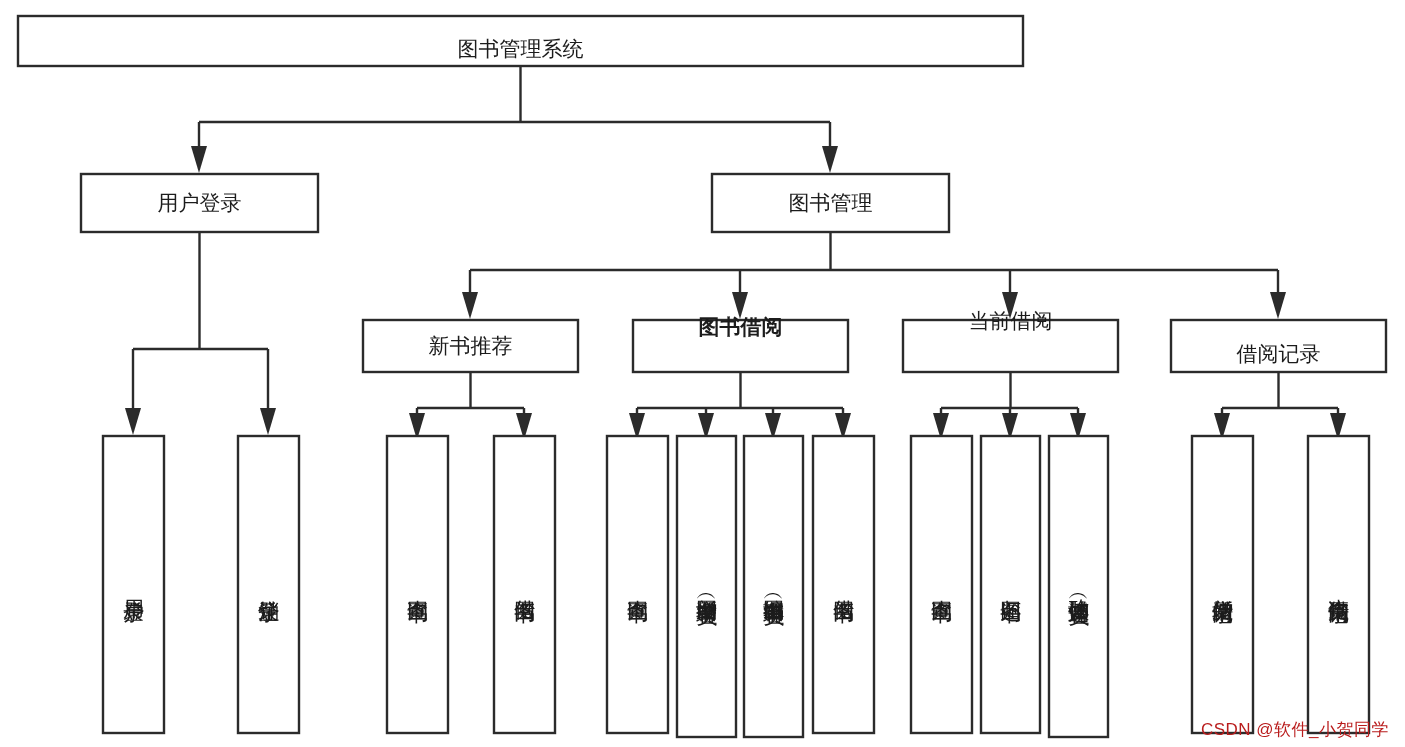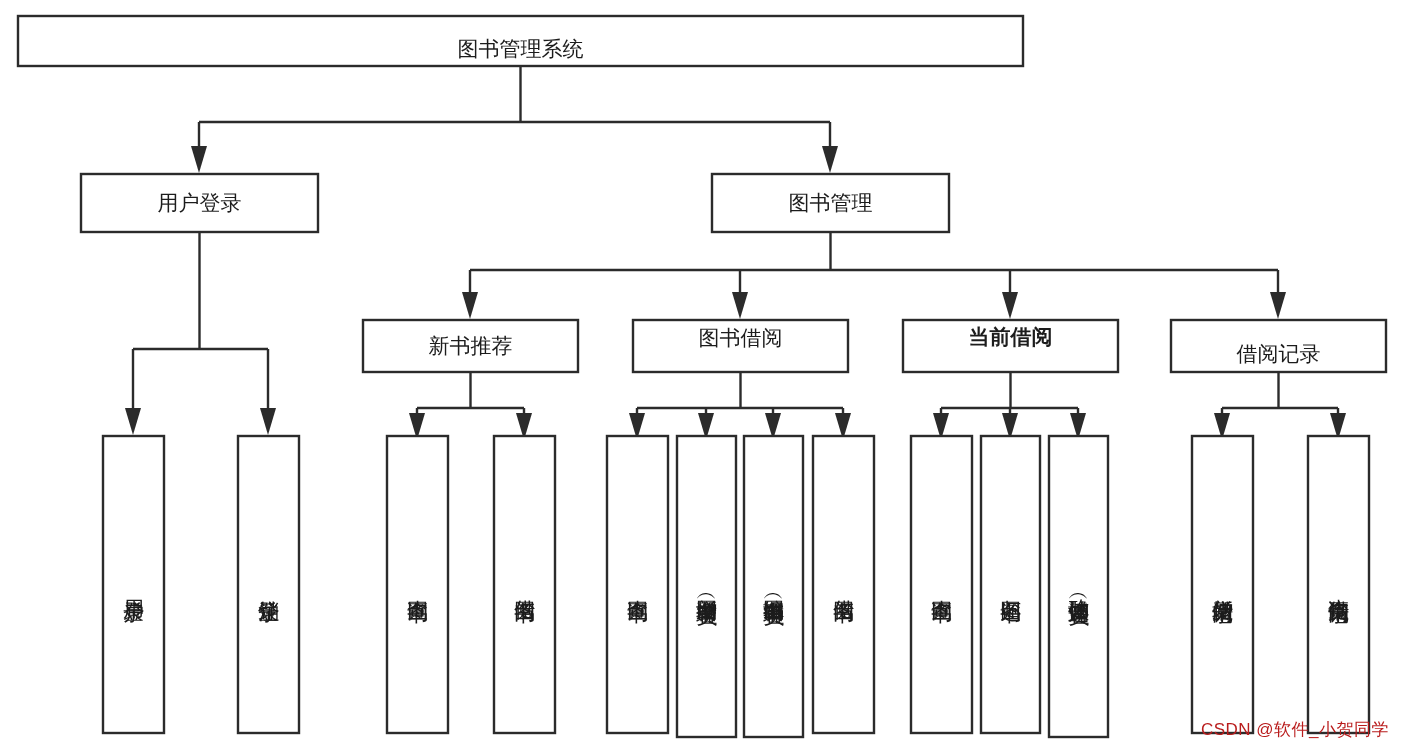--- a/index.html
+++ b/index.html
@@ -179,22 +179,22 @@
     <rect class="node-box" x="1308" y="436" width="61" height="297"></rect>
 
   </svg>
 
   <div class="hlabel-wrap" style="left:18px; top:24px; width:1005px; height:50px;">图书管理系统</div>
 
   <div class="hlabel-wrap" style="left:81px; top:174px; width:237px; height:58px;">用户登录</div>
   <div class="hlabel-wrap" style="left:363px; top:320px; width:215px; height:52px;">新书推荐</div>
 
   <div class="hlabel-wrap" style="left:712px; top:174px; width:237px; height:58px;">图书管理</div>
-  <div class="hlabel-wrap" style="left:633px; top:312px; width:215px; height:52px;">图书借阅</div>
-  <div class="hlabel-wrap" style="left:903px; top:320px; width:215px; height:34px;font-weight:bold;">当前借阅</div>
+  <div class="hlabel-wrap" style="left:633px; top:301px; width:215px; height:52px;font-weight:bold;">图书借阅</div>
+  <div class="hlabel-wrap" style="left:903px; top:304px; width:215px; height:34px;">当前借阅</div>
   <div class="hlabel-wrap" style="left:1171px; top:320px; width:215px; height:68px;">借阅记录</div>
 
   <div class="vlabel-wrap" style="left:103px; top:436px; width:61px; height:297px;">用户登录</div>
   <div class="vlabel-wrap" style="left:238px; top:436px; width:61px; height:297px;">注销登录</div>
 
   <div class="vlabel-wrap" style="left:387px; top:436px; width:61px; height:297px;">查询图书</div>
   <div class="vlabel-wrap" style="left:494px; top:436px; width:61px; height:297px;">借阅图书</div>
 
   <div class="vlabel-wrap" style="left:607px; top:436px; width:61px; height:297px;">查询图书</div>
   <div class="vlabel-wrap" style="left:677px; top:440px; width:59px; height:293px;">新增图书（管理员）</div>

